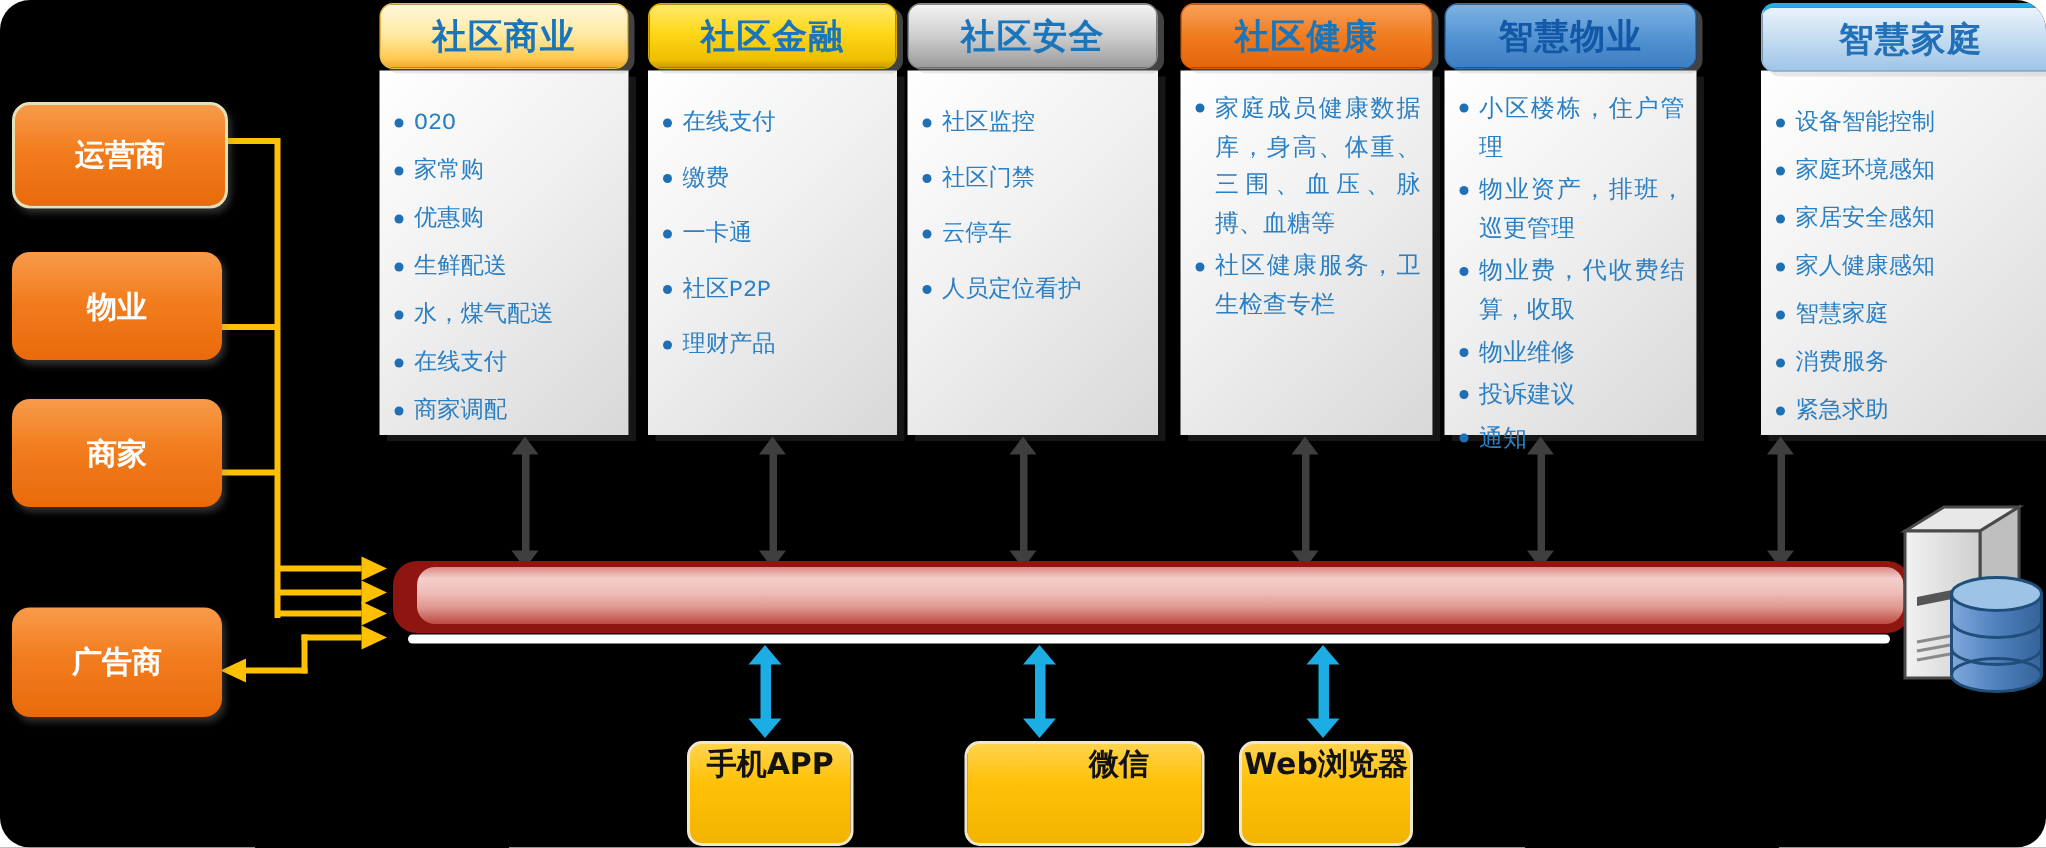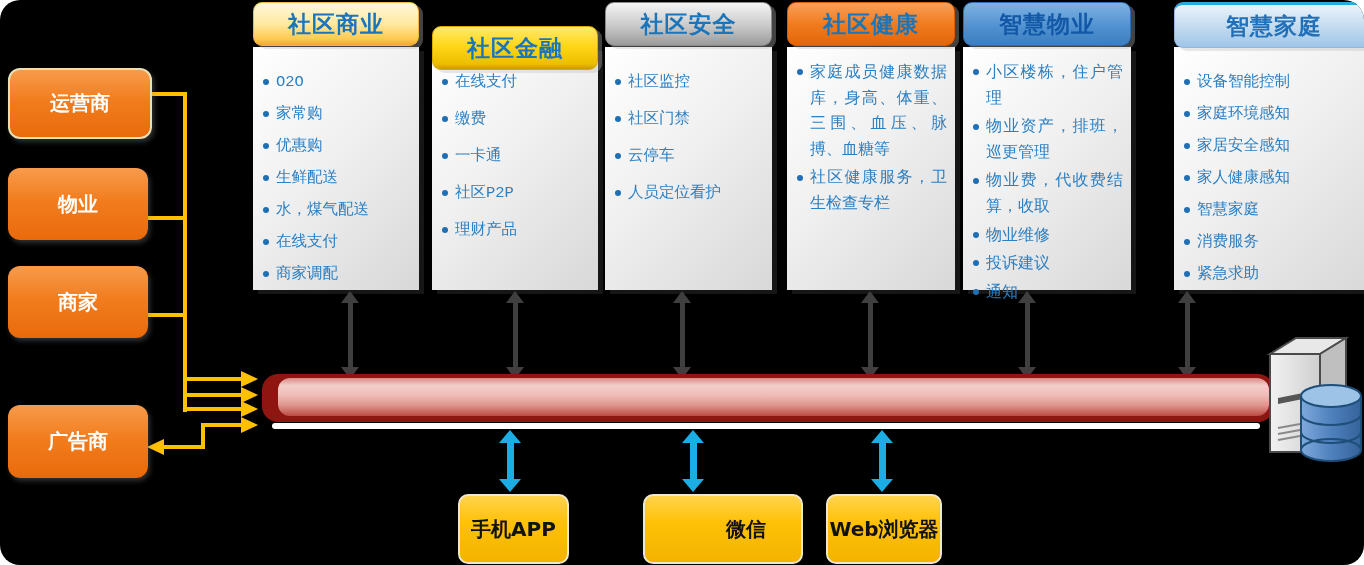--- a/index.html
+++ b/index.html
@@ -20,21 +20,21 @@
   
   .col{position:absolute;top:2px;height:288px;}
   .col-hdr{
     position:absolute;left:0;right:0;top:0;height:42px;border-radius:9px;
     display:flex;align-items:center;justify-content:center;
     font-size:23px;font-weight:bold;color:#1B75BB;
     box-shadow:4px 3px 0 rgba(190,190,190,0.35);
     z-index:2;letter-spacing:1px;
   }
   .hdr-cream{background:linear-gradient(180deg,#FFF7DC 0%,#FFE9A0 50%,#FFC94F 86%,#F0A830 100%);border:1px solid #E8B84B;}
-  .hdr-gold{background:linear-gradient(180deg,#FFE96B 0%,#FFD718 45%,#EDBE00 88%,#C79B00 100%);border:1px solid #D8AC00;margin-top:24px;}
+  .hdr-gold{background:linear-gradient(180deg,#FFE96B 0%,#FFD718 45%,#EDBE00 88%,#C79B00 100%);border:1px solid #D8AC00;}
   .hdr-gray{background:linear-gradient(180deg,#F4F4F4 0%,#C9C9C9 55%,#9B9B9B 100%);border:1px solid #8A8A8A;}
   .hdr-orange{background:linear-gradient(180deg,#F9A05A 0%,#F07C1F 50%,#E4650A 100%);border:1px solid #D55F08;}
   .hdr-blue{background:linear-gradient(180deg,#7EB3E3 0%,#4E8FD0 60%,#3D7EC0 100%);border:1px solid #2F6FB0;color:#1358A6;}
   .hdr-lightblue{background:linear-gradient(180deg,#EAF3FB 0%,#C4DCF0 50%,#9FC5E8 100%);border:1px solid #8FB8DC;border-top:3px solid #29ABE2;color:#2270B8;}
   .col-body{
     position:absolute;left:0;right:0;top:45px;bottom:0;
     background:linear-gradient(135deg,#FFFFFF 0%,#F0F0F0 45%,#D8D8D8 100%);
     box-shadow:5px 4px 0 rgba(40,40,40,0.55);
     font-family:Liberation Mono, monospace;
   }
@@ -79,21 +79,21 @@
     text-align:center;font-size:27px;font-weight:bold;color:#1E7FC5;
     text-shadow:-1px -1px 0 #12395F,1px -1px 0 #12395F,-1px 1px 0 #12395F,2px 2px 1px #12395F;
     letter-spacing:2px;
   }
   
   .client{
     position:absolute;top:494px;height:66px;
     background:linear-gradient(180deg,#FFD34D 0%,#FFC107 40%,#F3B300 100%);
     border:2px solid #EFE7CE;border-radius:10px;
     color:#121212;font-weight:bold;font-size:20px;
-    display:flex;align-items:center;justify-content:center;
+    display:flex;justify-content:center;
   }
   
   .server{position:absolute;left:1256px;top:332px;width:108px;height:138px;}
 </style>
 </head>
 <body>
 
 <div class="canvas">
 
   <div class="yline" style="left:183px;top:92px;width:4px;height:320px;"></div>

